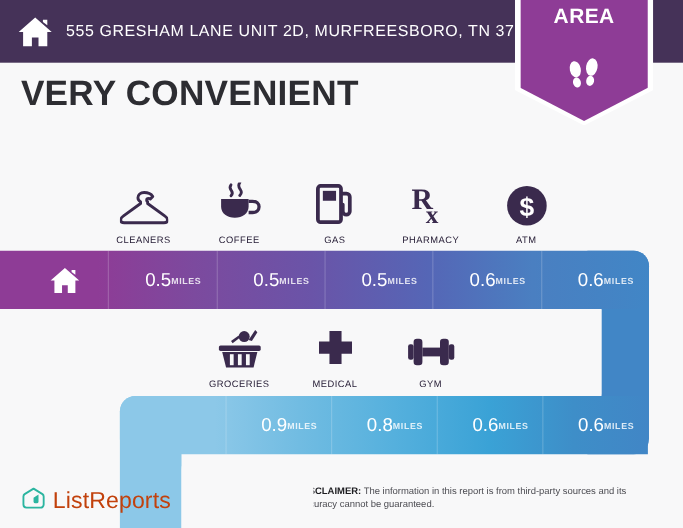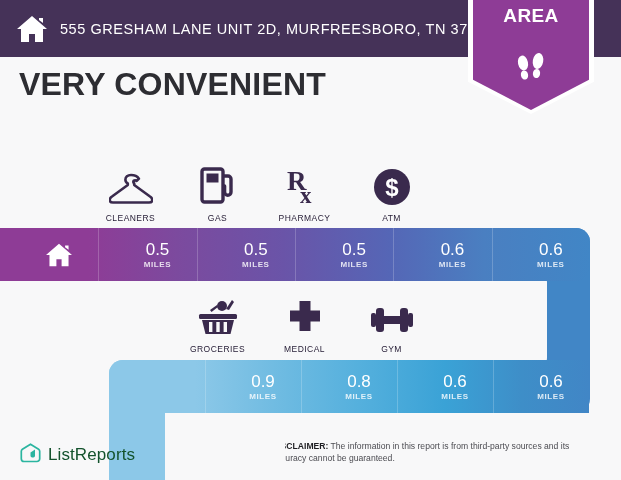--- a/index.html
+++ b/index.html
@@ -92,38 +92,38 @@
   .tail{
     position:absolute;left:109px;top:360px;width:56px;height:120px;
     background:#8cc8e8;border-radius:14px 0 0 0;z-index:0;
   }
   .tail-notch{
     position:absolute;left:165px;top:413px;width:120px;height:67px;
     background:#f8f8f9;border-radius:14px 0 0 0;z-index:1;
   }
 
   .cell{
-    width:87px;height:53px;display:flex;flex-direction:column;
+    width:87px;height:53px;display:flex;flex-direction:row;
     align-items:center;justify-content:center;position:relative;padding-left:20px;
   }
   .cell + .cell::before{
     content:"";position:absolute;left:0;top:0;bottom:0;width:1px;
     background:rgba(255,255,255,.20);
   }
   .cell .val{color:#fff;font-size:17px;font-weight:400;line-height:19px;}
   .cell .unit{
     color:rgba(255,255,255,.82);font-size:8px;font-weight:700;
     letter-spacing:.6px;margin-top:1px;
   }
   .cell.homecell svg{display:block;}
 
   
   .logo{position:absolute;left:20px;top:442px;display:flex;align-items:center;z-index:3;}
   .logo-text{
-    margin-left:7px;font-size:17px;color:#14532d;letter-spacing:.1px;
+    margin-left:7px;font-size:21px;color:#c2410c;letter-spacing:.1px;
   }
   .disclaimer{
     position:absolute;left:272px;top:441px;width:325px;
     font-size:8.6px;line-height:11.5px;color:#4c4c52;
   }
   .disclaimer b{color:#1e1e22;}
 </style>
 </head>
 <body>
 
@@ -161,20 +161,31 @@
 
     <div class="icol">
       <span class="glyph">
         <svg width="44" height="34" viewBox="0 0 44 34">
           <path d="M22 3c-3.4 0-5.6 2-5.6 4.8 0 1.7 1 2.9 2.4 3.6v1.6L3 24.5c-1.6 1.1-2.3 2.3-2.3 3.4 0 1.6 1.3 2.6 3.3 2.6h36c2 0 3.3-1 3.3-2.6 0-1.1-.7-2.3-2.3-3.4L25.2 13v-1.7c-.5-.2-.9-.6-.9-1.3 0-1 .8-1.6 1.9-1.6.6 0 1.1.2 1.5.5l2.2-2.3C28.6 4.6 26.4 3 22 3z" fill="none" stroke="#3a2a4d" stroke-width="2.6" stroke-linejoin="round"></path>
         </svg>
       </span>
       <span class="cap">CLEANERS</span>
     </div>
 
+    <div class="icol">
+      <span class="glyph">
+        <svg width="42" height="40" viewBox="0 0 42 40">
+          <path d="M13 2c-2 2.5-.5 4 .5 5.5 1 1.5 1 3-.5 4.5" fill="none" stroke="#3a2a4d" stroke-width="2.6" stroke-linecap="round"></path>
+          <path d="M21 0c-2.2 3-0.6 4.8.6 6.5 1.2 1.7 1 3.5-.6 5.2" fill="none" stroke="#3a2a4d" stroke-width="2.6" stroke-linecap="round"></path>
+          <path d="M4 15h25v7c0 6-5.6 10-12.5 10S4 28 4 22z" fill="#3a2a4d"></path>
+          <path d="M29 17h3.5c3.6 0 6 2 6 5s-2.4 5.2-6 5.2H29" fill="none" stroke="#3a2a4d" stroke-width="3"></path>
+        </svg>
+      </span>
+      <span class="cap">COFFEE</span>
+    </div>
 
     <div class="icol">
       <span class="glyph">
         <svg width="38" height="40" viewBox="0 0 38 40">
           <rect x="3" y="3" width="21" height="33" rx="2.5" fill="none" stroke="#3a2a4d" stroke-width="3.4"></rect>
           <rect x="7.5" y="7.5" width="12" height="9" fill="#3a2a4d"></rect>
           <path d="M24 10h5a3 3 0 0 1 3 3v13a3.2 3.2 0 0 1-6.4 0v-6H24" fill="none" stroke="#3a2a4d" stroke-width="3.4" stroke-linejoin="round"></path>
         </svg>
       </span>
       <span class="cap">GAS</span>

